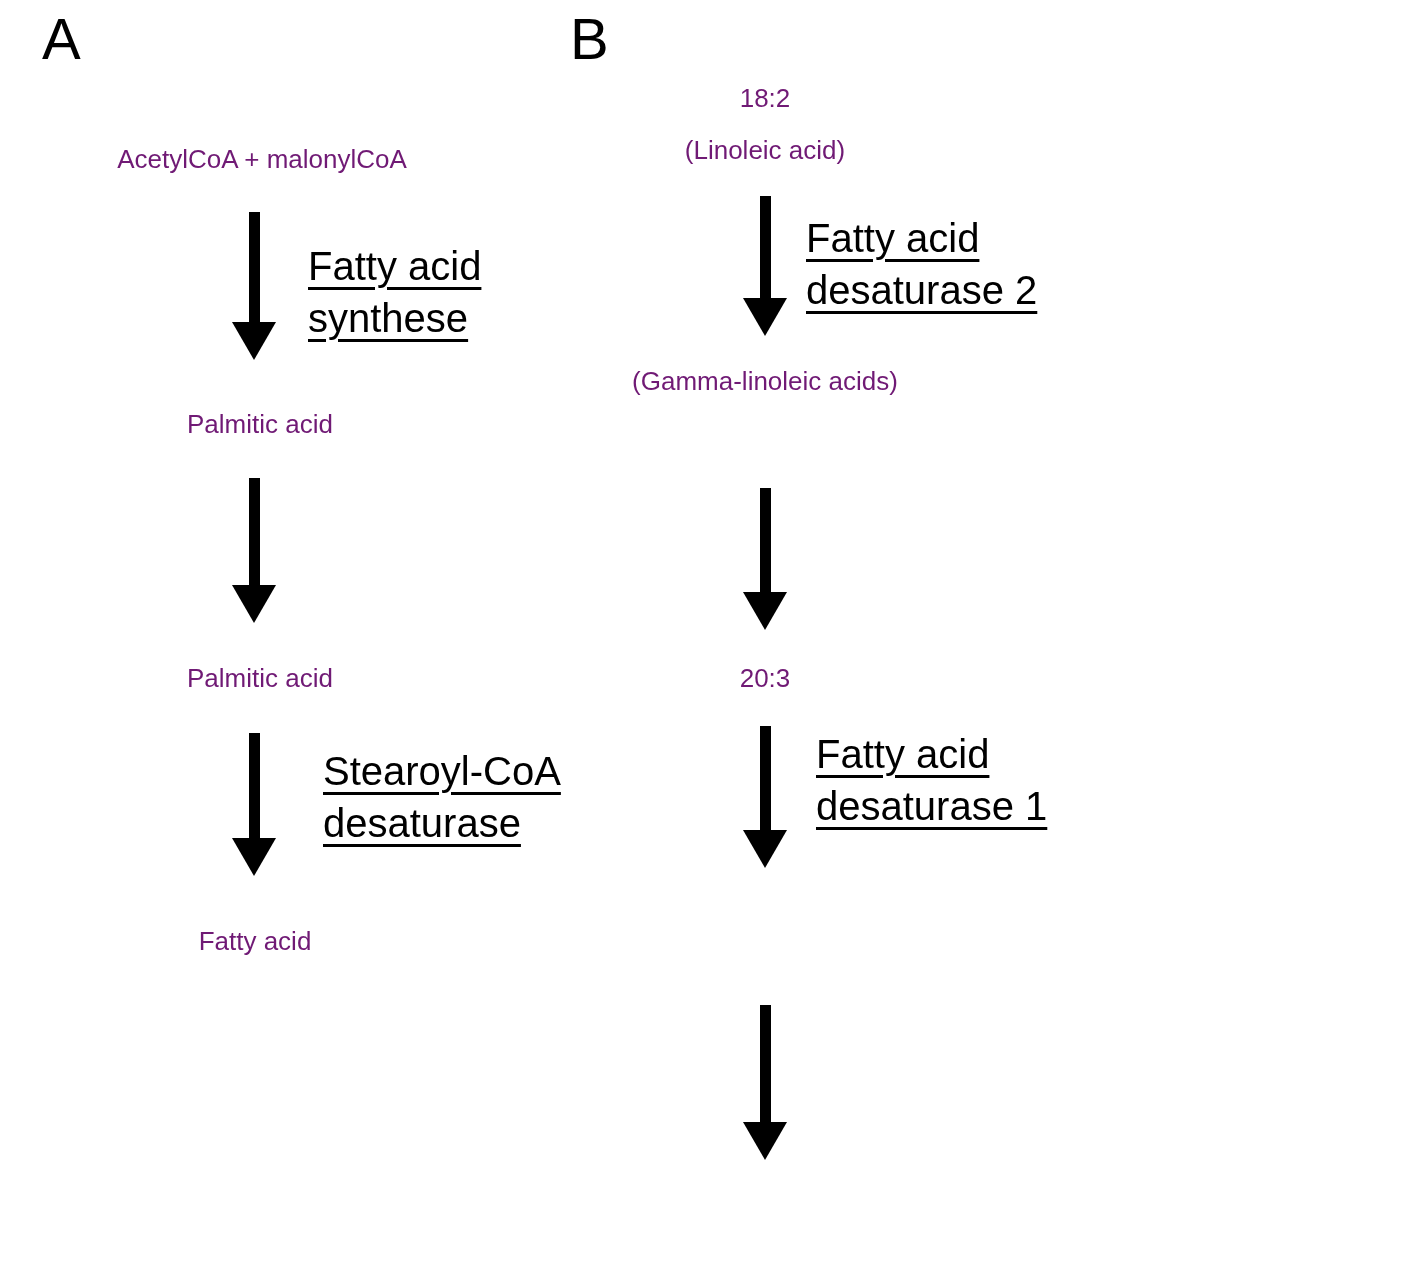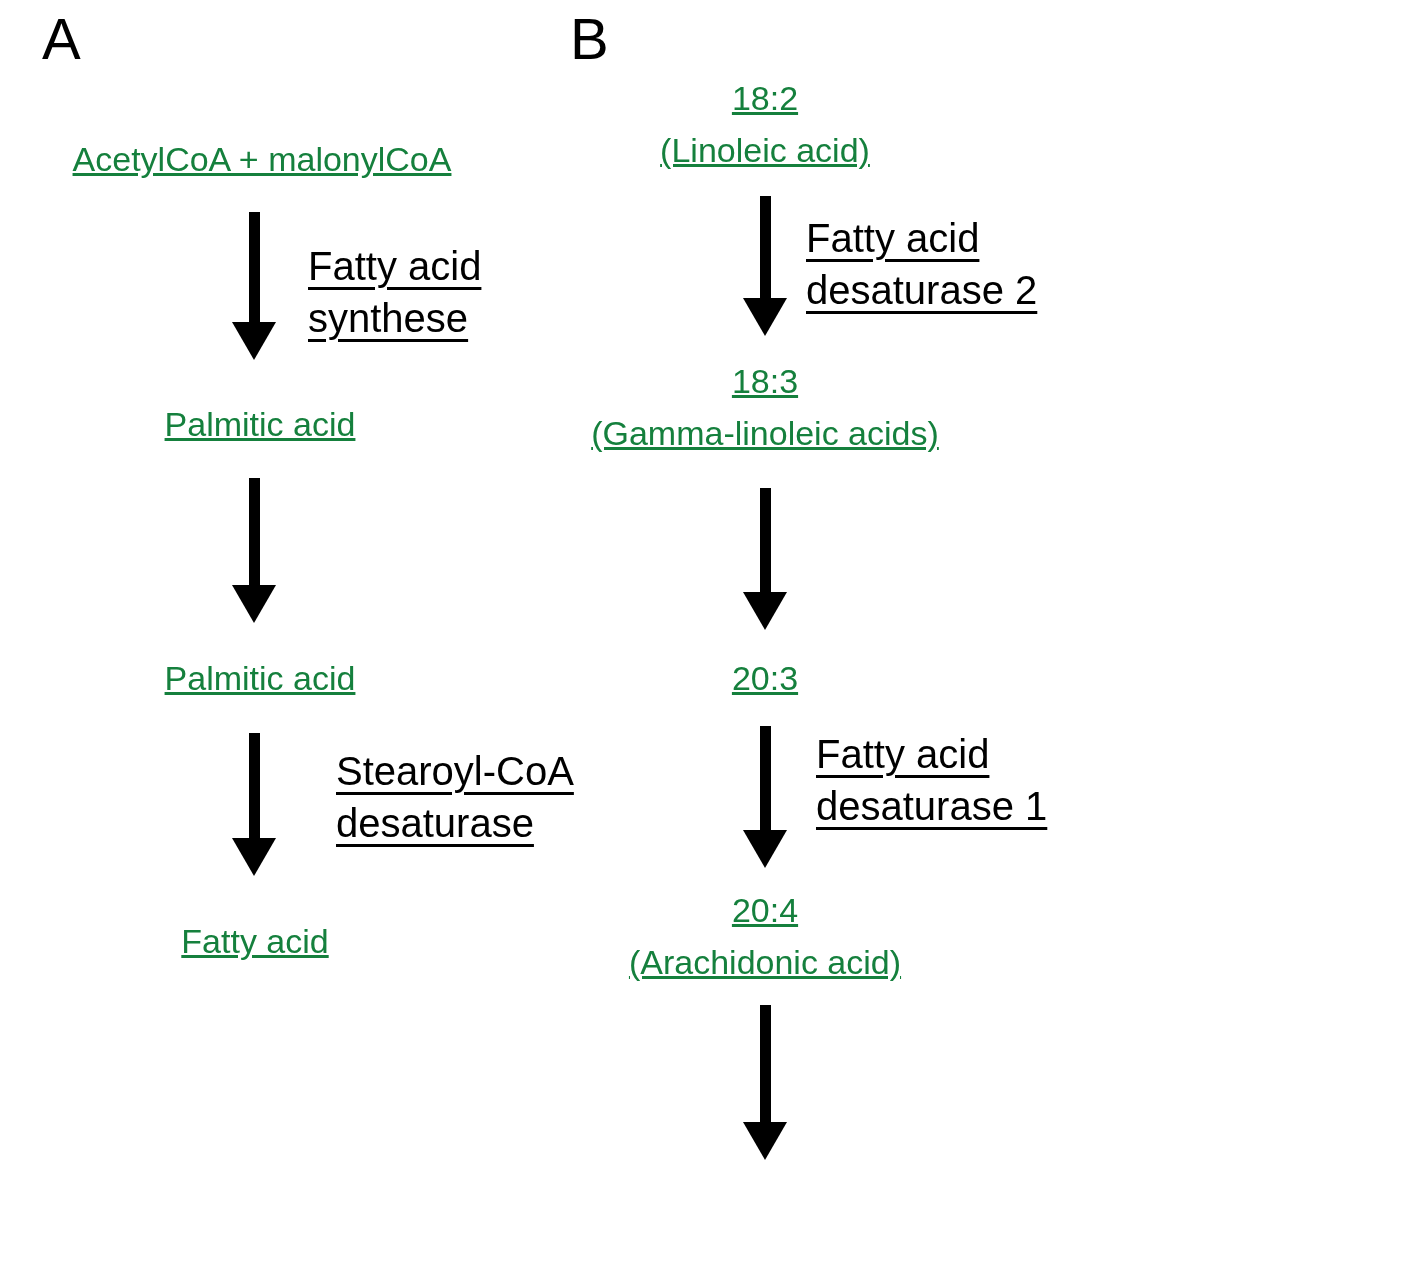--- a/index.html
+++ b/index.html
@@ -17,25 +17,24 @@
     overflow: hidden;
   }
   .panel-label {
     position: absolute;
     font-size: 58px;
     line-height: 1;
     color: #000;
   }
   .node {
     position: absolute;
-    font-size: 34px;
+    font-size: 26px;
     line-height: 52px;
-    color: #15803d;
+    color: #701a75;
     white-space: nowrap;
-    text-decoration: underline;
   }
   .center {
     transform: translateX(-50%);
     text-align: center;
   }
   .enzyme {
     position: absolute;
     font-size: 40px;
     line-height: 52px;
     color: #000;
@@ -88,64 +87,59 @@
     <div class="head"></div>
   </div>
 
   <div class="node center" style="left:260px; top:652px">Palmitic acid</div>
 
   <div class="arrow" style="left:232px; top:733px; height:143px">
     <div class="shaft"></div>
     <div class="head"></div>
   </div>
 
-  <div class="enzyme" style="left:336px; top:745px">Stearoyl-CoA
+  <div class="enzyme" style="left:323px; top:745px">Stearoyl-CoA
 desaturase</div>
 
   <div class="node center" style="left:255px; top:915px">Fatty acid</div>
 
   <div class="panel-label" style="left:570px; top:10px">B</div>
 
   <div class="node center" style="left:765px; top:72px">
     <div>18:2</div>
     <div>(Linoleic acid)</div>
   </div>
 
   <div class="arrow" style="left:743px; top:196px; height:140px">
     <div class="shaft"></div>
     <div class="head"></div>
   </div>
 
   <div class="enzyme" style="left:806px; top:212px">Fatty acid
 desaturase 2</div>
 
   <div class="node center" style="left:765px; top:355px">
-    <div>18:3</div>
     <div>(Gamma-linoleic acids)</div>
   </div>
 
   <div class="arrow" style="left:743px; top:488px; height:142px">
     <div class="shaft"></div>
     <div class="head"></div>
   </div>
 
   <div class="node center" style="left:765px; top:652px">20:3</div>
 
   <div class="arrow" style="left:743px; top:726px; height:142px">
     <div class="shaft"></div>
     <div class="head"></div>
   </div>
 
   <div class="enzyme" style="left:816px; top:728px">Fatty acid
 desaturase 1</div>
 
-  <div class="node center" style="left:765px; top:884px">
-    <div>20:4</div>
-    <div>(Arachidonic acid)</div>
-  </div>
 
   <div class="arrow" style="left:743px; top:1005px; height:155px">
     <div class="shaft"></div>
     <div class="head"></div>
   </div>
 
 
 
 </div>
 

